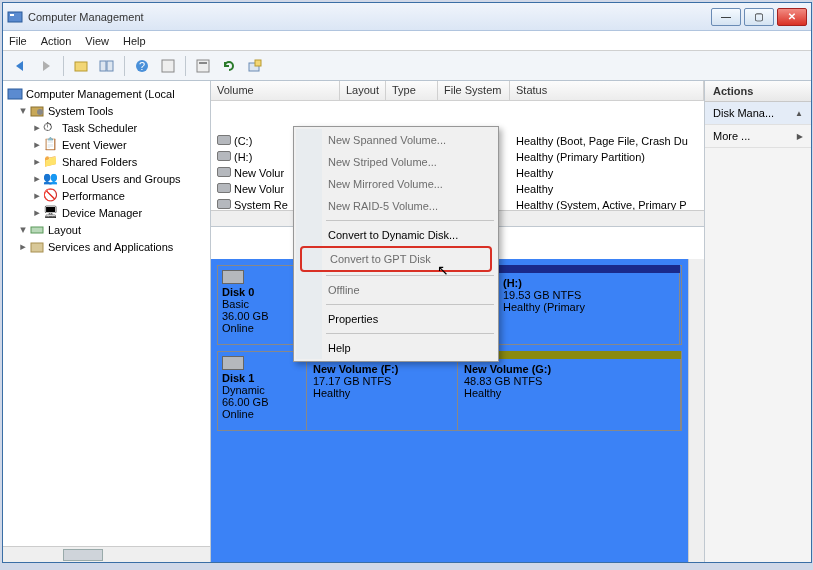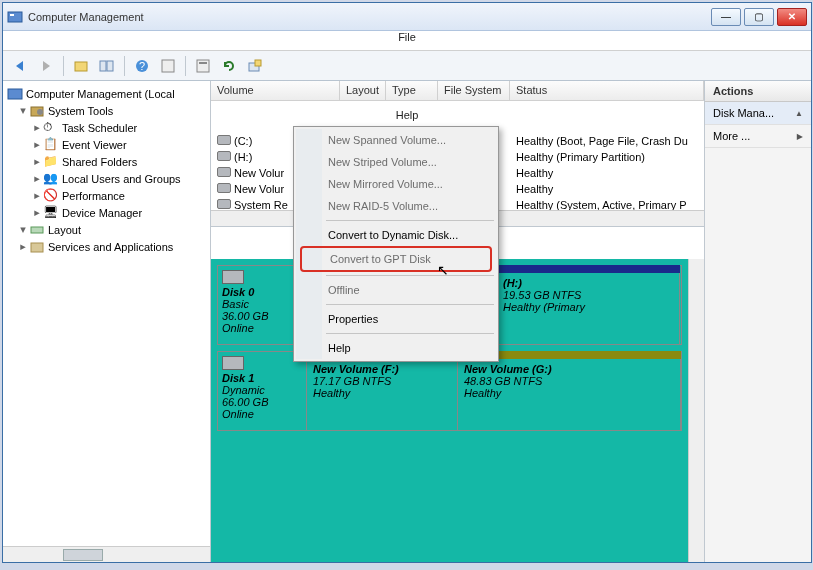--- a/index.html
+++ b/index.html
@@ -8,21 +8,21 @@
 
 
 .titlebar { height: 28px; background: linear-gradient(#f0f4fb,#dbe6f5); display: flex; align-items: center; padding: 0 4px; border-bottom: 1px solid #b0c4de; }
 .titlebar .icon { width: 16px; height: 16px; margin-right: 5px; }
 .titlebar .title { flex: 1; color: #333; }
 .winbtns { display: flex; gap: 3px; }
 .winbtn { width: 30px; height: 18px; border: 1px solid #6a8bb5; background: linear-gradient(#f5faff,#d5e3f2); border-radius: 2px; display:flex; align-items:center; justify-content:center; font-size:10px; }
 .winbtn.close { background: linear-gradient(#f28b82,#d93025); border-color:#a5221f; color:#fff; font-weight:bold; }
 
 
-.menubar { height: 20px; display: flex; align-items: center; padding: 0 6px; gap: 14px; color:#222; border-bottom:1px solid #d0d0d0;flex-direction:column; }
+.menubar { height: 20px; display: flex; align-items: center; padding: 0 6px; gap: 14px; color:#222; border-bottom:1px solid #d0d0d0; }
 
 
 .toolbar { height: 30px; display:flex; align-items:center; padding:0 6px; gap:4px; border-bottom:1px solid #b8c4d0; background:#f2f5f9; }
 .tbtn { width:22px; height:22px; border:1px solid transparent; display:flex; align-items:center; justify-content:center; }
 .tsep { width:1px; height:20px; background:#c0c8d0; margin:0 2px; }
 
 
 .body { flex:1; display:flex; min-height:0; }
 .tree { width:208px; border-right:1px solid #c0c8d0; padding:4px 0; overflow:hidden; background:#fff; position:relative; }
 .tree-sb { position:absolute; bottom:0; left:0; right:0; height:16px; background:#efefef; border-top:1px solid #ccc; display:flex; align-items:center; }
@@ -34,21 +34,21 @@
 
 .center { flex:1; display:flex; flex-direction:column; border-right:1px solid #c0c8d0; min-width:0;gap:32px; }
 .vol-hdr { height:20px; display:flex; background:linear-gradient(#fcfcfc,#ececec); border-bottom:1px solid #d0d0d0; }
 .vol-hdr .col { border-right:1px solid #d0d0d0; padding:3px 6px; color:#333; }
 .vol-list { height:94px; overflow:hidden; border-bottom:1px solid #c0c8d0; position:relative; }
 .vol-row { display:flex; height:16px; align-items:center; }
 .vol-row .col { padding:0 6px; white-space:nowrap; overflow:hidden; }
 .vol-ic { width:14px; height:10px; background:#b5b8bd; border:1px solid #777; border-radius:2px; display:inline-block; margin-right:3px; }
 .hsb { position:absolute; bottom:0; left:0; right:0; height:16px; background:#efefef; border-top:1px solid #ccc; }
 
-.disks { flex:1; overflow:hidden; background:#14b8a6; position:relative; padding-right:16px;font-style:italic; }
+.disks { flex:1; overflow:hidden; background:#3b82f6; position:relative; padding-right:16px; }
 .vsb { position:absolute; right:0; top:0; bottom:0; width:16px; background:#efefef; border-left:1px solid #ccc; }
 .disk-row { display:flex; border:1px solid #888; margin:6px; min-height:80px; }
 .disk-label { width:90px; border-right:1px solid #888; padding:4px; display:flex; flex-direction:column; }
 .disk-ic { width:22px; height:14px; background:#b5b8bd; border:1px solid #666; margin-bottom:2px; }
 .disk-label b { font-weight:bold; }
 .parts { flex:1; display:flex; }
 .part { border:1px solid #888; margin:-1px 0 -1px -1px; padding:4px 6px; display:flex; flex-direction:column; }
 .part .cap { height:8px; margin:-5px -7px 4px -7px; }
 .part .pname { font-weight:bold; }
 .legend { height:20px; border-top:1px solid #c0c8d0; display:flex; align-items:center; padding:0 6px; gap:4px; }

